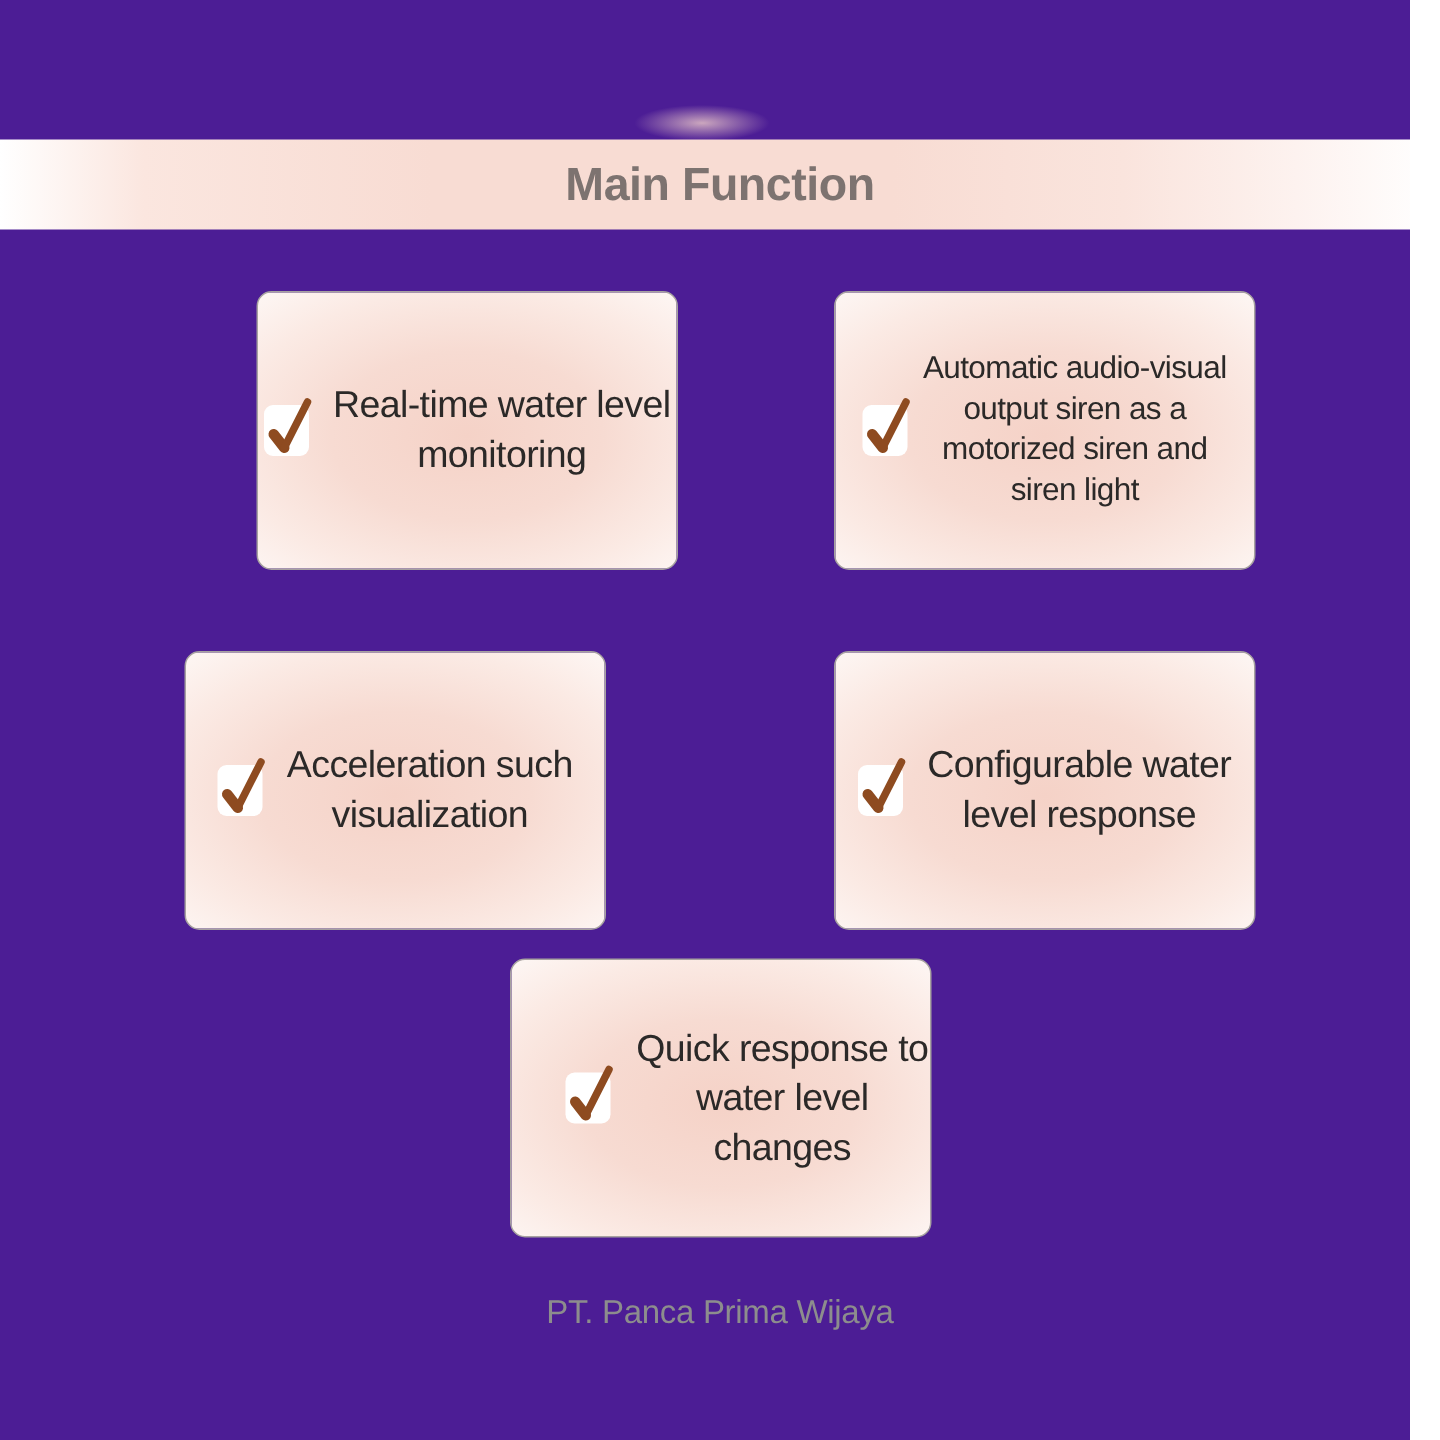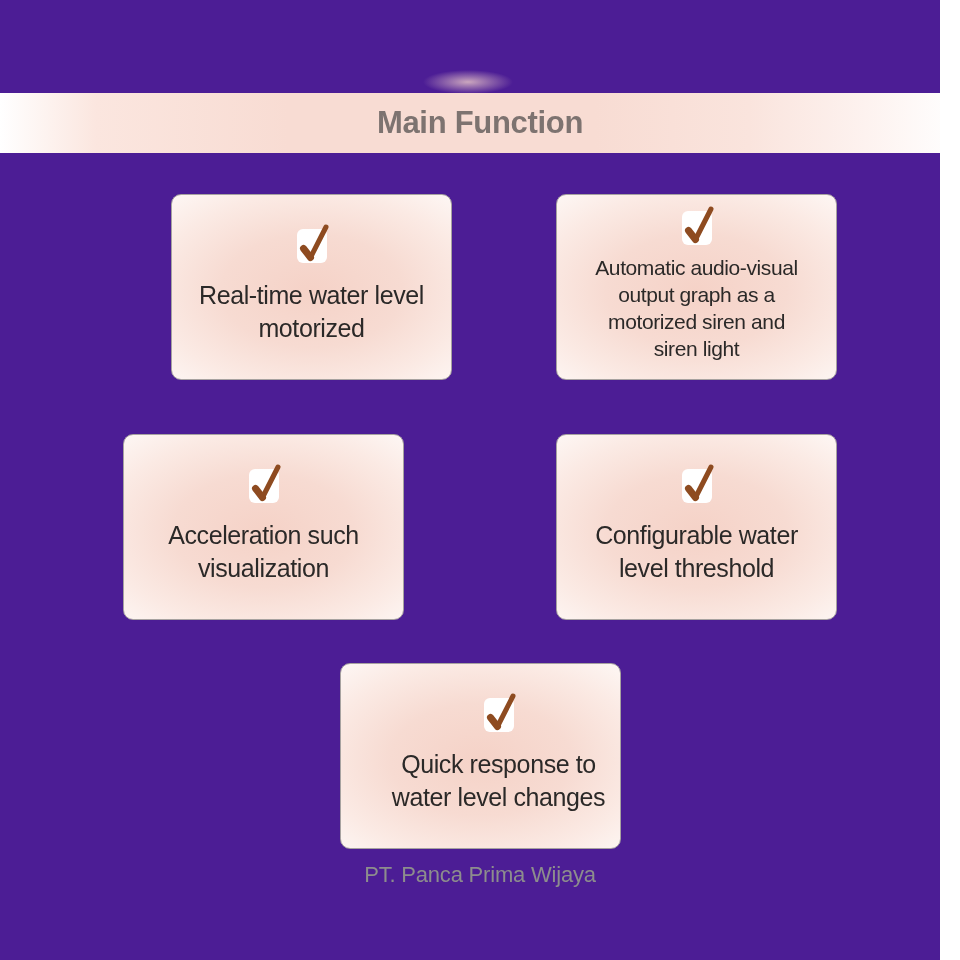--- a/index.html
+++ b/index.html
@@ -60,31 +60,31 @@
     height: 186px;
     box-sizing: border-box;
     border: 1px solid #a7a2a0;
     border-radius: 10px;
     background: radial-gradient(ellipse 72% 68% at 50% 52%,
       #f5d2c7 0%,
       #f7dbd2 45%,
       #fbeae4 78%,
       #fdf5f2 100%);
     display: flex;
-    flex-direction: column;
+    flex-direction: row;
     align-items: center;
     justify-content: center;
     gap: 16px;
     text-align: center;
   }
   .card-0 { left: 123px; top: 194px; margin-left: 48px; }
   .card-1 { left: 556px; top: 194px; gap: 10px; }
   .card-2 { left: 123px; top: 434px; }
   .card-3 { left: 556px; top: 434px; }
-  .card-4 { left: 340px; top: 663px; padding-left: 36px; }
+  .card-4 { left: 340px; top: 639px; padding-left: 36px; }
 
   .check-badge {
     position: relative;
     width: 30px;
     height: 34px;
     background: #ffffff;
     border-radius: 6px;
     flex: 0 0 auto;
   }
   .check-badge svg {
@@ -131,34 +131,34 @@
 
   <div class="card card-0">
     <div class="check-badge">
       <svg width="30" height="34" viewBox="0 0 30 34">
         <path d="M6.5 19.5 L13.5 28.5" fill="none" stroke="#8e4b20" stroke-width="7" stroke-linecap="round"></path>
         <path d="M13.5 28.5 L29 -2" fill="none" stroke="#8e4b20" stroke-width="5" stroke-linecap="round"></path>
       </svg>
     </div>
     <div class="card-text">
       <span>Real-time water level</span>
-      <span>motorized</span>
+      <span>monitoring</span>
     </div>
   </div>
 
   <div class="card card-1">
     <div class="check-badge">
       <svg width="30" height="34" viewBox="0 0 30 34">
         <path d="M6.5 19.5 L13.5 28.5" fill="none" stroke="#8e4b20" stroke-width="7" stroke-linecap="round"></path>
         <path d="M13.5 28.5 L29 -2" fill="none" stroke="#8e4b20" stroke-width="5" stroke-linecap="round"></path>
       </svg>
     </div>
     <div class="card-text">
       <span>Automatic audio-visual</span>
-      <span>output graph as a</span>
+      <span>output siren as a</span>
       <span>motorized siren and</span>
       <span>siren light</span>
     </div>
   </div>
 
   <div class="card card-2">
     <div class="check-badge">
       <svg width="30" height="34" viewBox="0 0 30 34">
         <path d="M6.5 19.5 L13.5 28.5" fill="none" stroke="#8e4b20" stroke-width="7" stroke-linecap="round"></path>
         <path d="M13.5 28.5 L29 -2" fill="none" stroke="#8e4b20" stroke-width="5" stroke-linecap="round"></path>
@@ -172,21 +172,21 @@
 
   <div class="card card-3">
     <div class="check-badge">
       <svg width="30" height="34" viewBox="0 0 30 34">
         <path d="M6.5 19.5 L13.5 28.5" fill="none" stroke="#8e4b20" stroke-width="7" stroke-linecap="round"></path>
         <path d="M13.5 28.5 L29 -2" fill="none" stroke="#8e4b20" stroke-width="5" stroke-linecap="round"></path>
       </svg>
     </div>
     <div class="card-text">
       <span>Configurable water</span>
-      <span>level threshold</span>
+      <span>level response</span>
     </div>
   </div>
 
   <div class="card card-4">
     <div class="check-badge">
       <svg width="30" height="34" viewBox="0 0 30 34">
         <path d="M6.5 19.5 L13.5 28.5" fill="none" stroke="#8e4b20" stroke-width="7" stroke-linecap="round"></path>
         <path d="M13.5 28.5 L29 -2" fill="none" stroke="#8e4b20" stroke-width="5" stroke-linecap="round"></path>
       </svg>
     </div>

